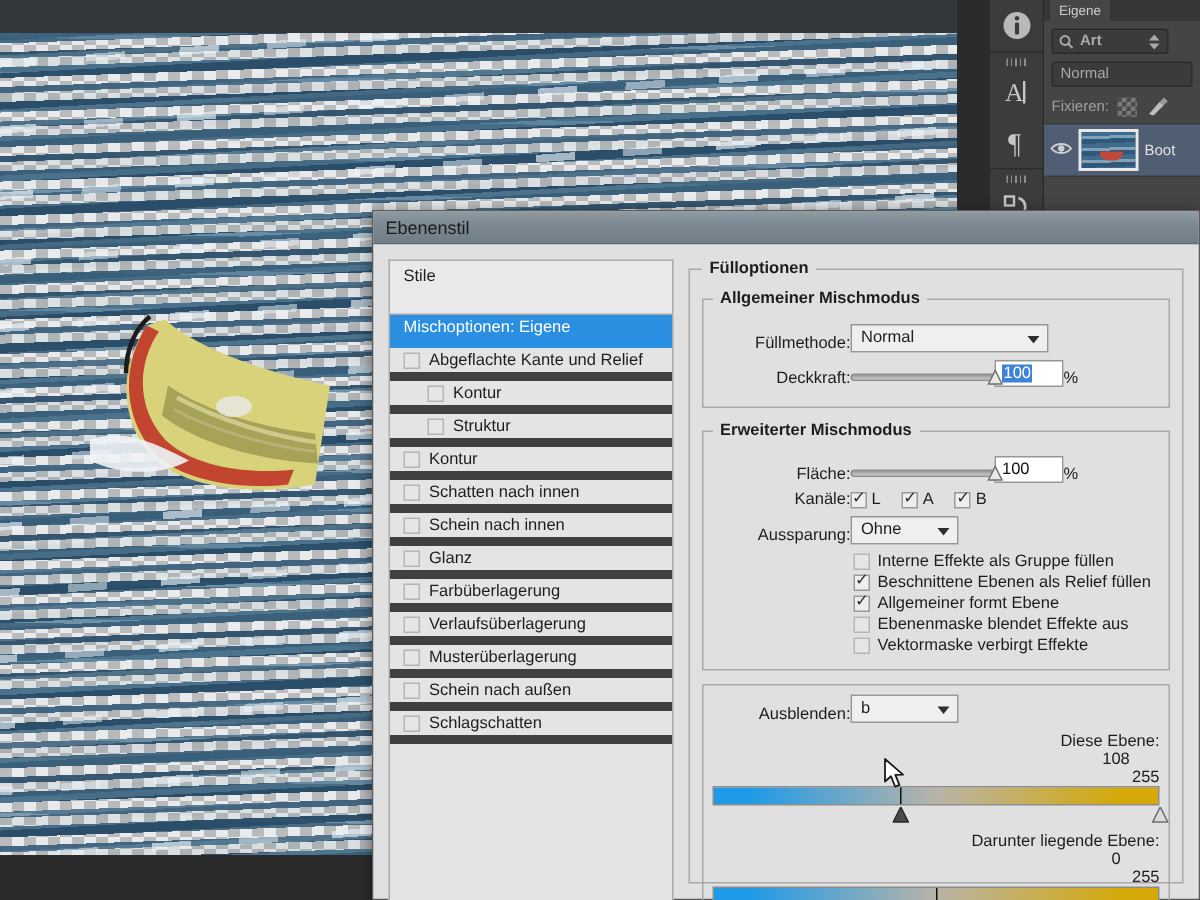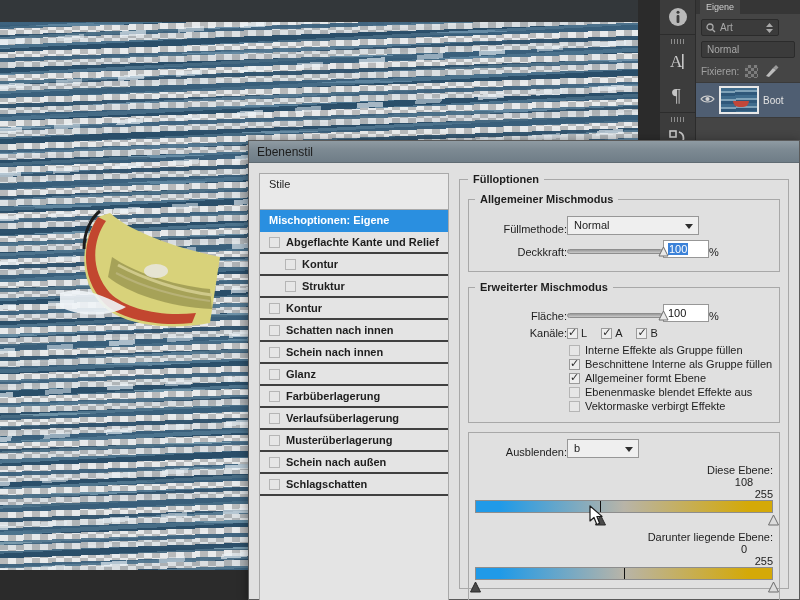--- a/index.html
+++ b/index.html
@@ -90,21 +90,21 @@
   .toolsep { width:36px; height:1px; background:#2c2c2c; }
   .grip { width:14px; height:5px; margin:4px auto 0;
     background-image: repeating-linear-gradient(90deg,#8d8d8d 0 1px, transparent 1px 3px);
   }
   .panel-col { position:absolute; left:36px; top:0; width:104px; height:600px;
     background:#454545; }
   .panel-tabbar { height:14px; background:#363636; position:relative; }
   .panel-tab { position:absolute; left:4px; top:0; height:14px;
     background:#454545; padding:0 6px; color:#cfcfcf; font-size:9px;
     line-height:14px; overflow:hidden; white-space:nowrap; }
-  .search-row { padding:5px 21px 3px 5px; }
+  .search-row { padding:5px 21px 3px 5px;font-weight:bold; }
   .search-box { height:17px; background:#3b3b3b; border:1px solid #2b2b2b;
     border-radius:2px; display:flex; align-items:center; padding:0 4px;
     color:#a9a9a9; font-size:10px; gap:4px; }
   .search-box .sp { flex:1; }
   .mode-row { padding:2px 5px; }
   .mode-box { height:17px; background:#3b3b3b; border:1px solid #2b2b2b;
     border-radius:2px; color:#a9a9a9; font-size:10px; line-height:15px;
     padding:0 5px; overflow:hidden; white-space:nowrap; }
   .lock-row { display:flex; align-items:center; gap:6px; padding:4px 5px;
     color:#a0a0a0; font-size:10px;text-align:right; }
@@ -139,21 +139,21 @@
     background:#e0e0e0; padding:10px; display:flex; gap:10px; }
 
   
   .styles-pane { width:190px; background:#e0e0e0; }
   .styles-head { height:36px; background:#e9e9e9; border:1px solid #a9a9a9;
     border-bottom:none; font-size:11px; line-height:21px; padding-left:9px; color:#1d1d1d; }
   .styles-list { border:1px solid #a9a9a9; background:#e4e4e4; height:calc(100% - 22px);
     overflow:hidden; }
   .st-item { height:22px; display:flex; align-items:center; gap:6px;
     padding-left:9px; font-size:11px; color:#1d1d1d;
-    border-bottom:2px solid #404040; white-space:nowrap;font-weight:bold; }
+    border-bottom:6px solid #404040; white-space:nowrap; }
   .st-item.sel { background:#2a8fe0; color:#fff; border-bottom-color:#2a8fe0; padding-left:9px; }
   .st-item.sub { padding-left:25px; }
   .cbx { width:11px; height:11px; border:1px solid #9a9a9a; background:#eeeeee;
     flex:none; display:inline-block; position:relative; }
   .cbx.on::after { content:"✓"; position:absolute; left:0px; top:-4px;
     font-size:11px; color:#2d2d2d; line-height:14px; }
   .cbx.dim { border-color:#b5b5b5; background:#e6e6e6; }
 
   
   .opts-pane { flex:1; position:relative; }
@@ -432,29 +432,36 @@
                     <span class="cbx on"></span>
                     <span>A</span>
                   </span>
                   <span class="chan">
                     <span class="cbx on"></span>
                     <span>B</span>
                   </span>
                 </div>
             </div>
 
+            <div class="row">
+              <span class="lbl w90">Aussparung:</span>
+              <div class="select" style="width:72px;">
+                <span>Ohne</span>
+                <span class="car"></span>
+              </div>
+            </div>
 
             <div id="adv-checks" style="margin-left:94px; margin-top:4px;">
                 <div class="chk-line">
                   <span class="cbx dim"></span>
                   <span>Interne Effekte als Gruppe füllen</span>
                 </div>
                 <div class="chk-line">
                   <span class="cbx on"></span>
-                  <span>Beschnittene Interne als Gruppe füllen</span>
+                  <span>Beschnittene Ebenen als Relief füllen</span>
                 </div>
                 <div class="chk-line">
                   <span class="cbx on"></span>
                   <span>Allgemeiner formt Ebene</span>
                 </div>
                 <div class="chk-line">
                   <span class="cbx dim"></span>
                   <span>Ebenenmaske blendet Effekte aus</span>
                 </div>
                 <div class="chk-line">

